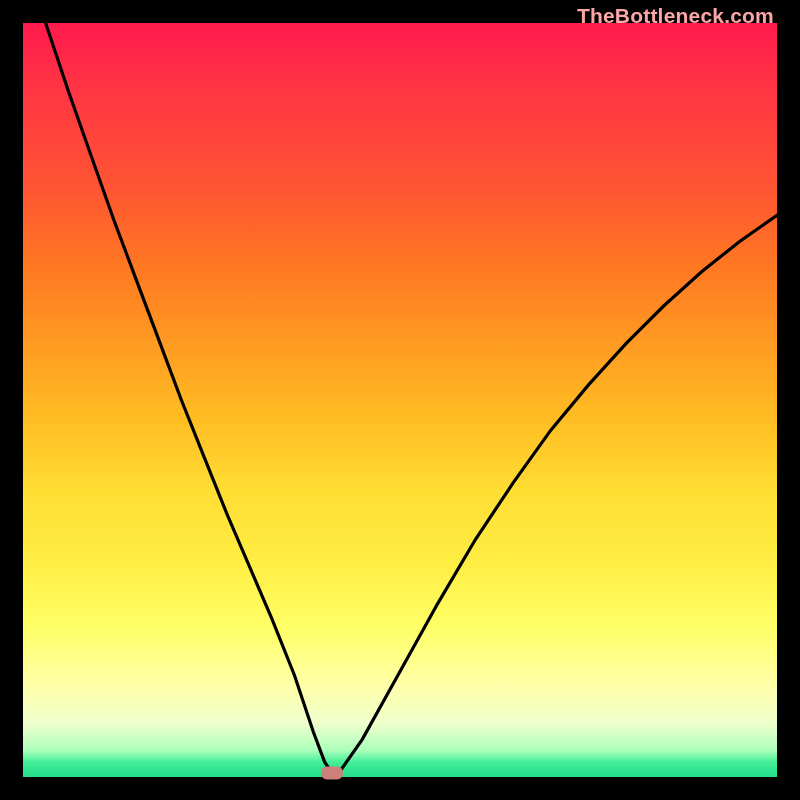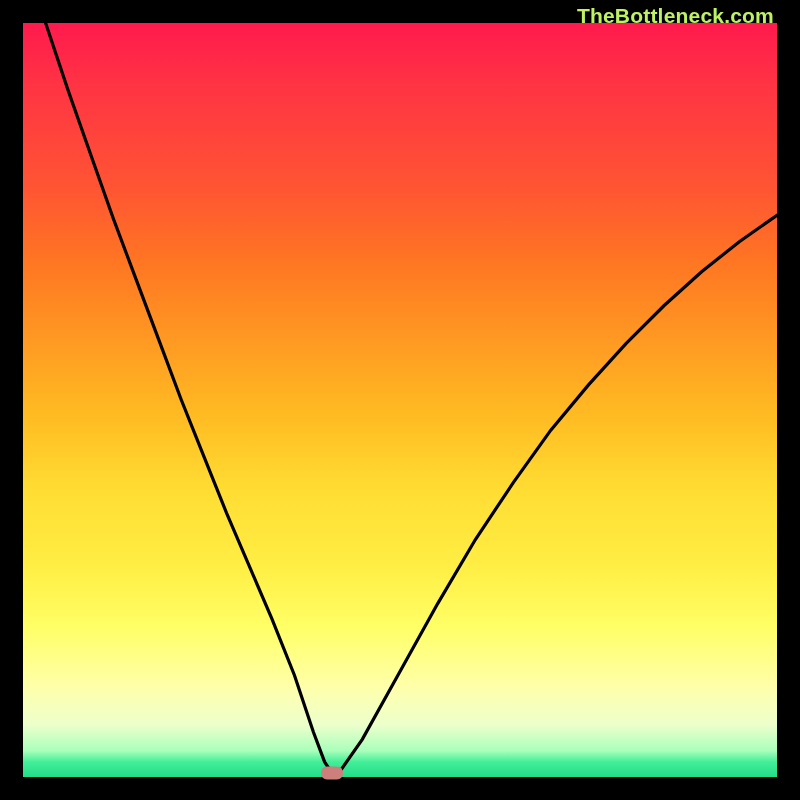--- a/index.html
+++ b/index.html
@@ -33,21 +33,21 @@
       #22dd88 100%
     );
   }
   .watermark {
     position: absolute;
     top: 4px;
     right: 26px;
     font-family: Arial, Helvetica, sans-serif;
     font-size: 21px;
     font-weight: 600;
-    color: #bef264;
+    color: #fca5a5;
     letter-spacing: 0.2px;
   }
   .curve {
     position: absolute;
     left: 0;
     top: 0;
     width: 754px;
     height: 754px;
   }
   .marker {

